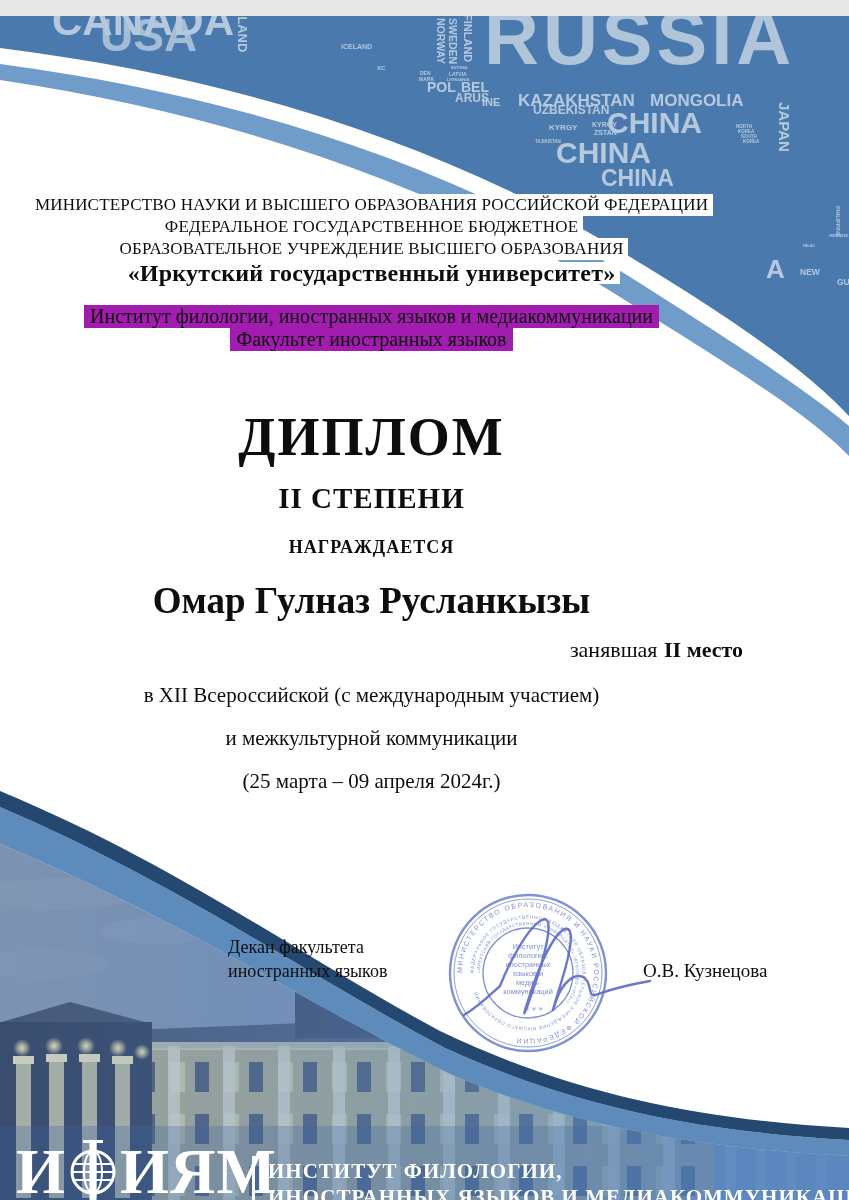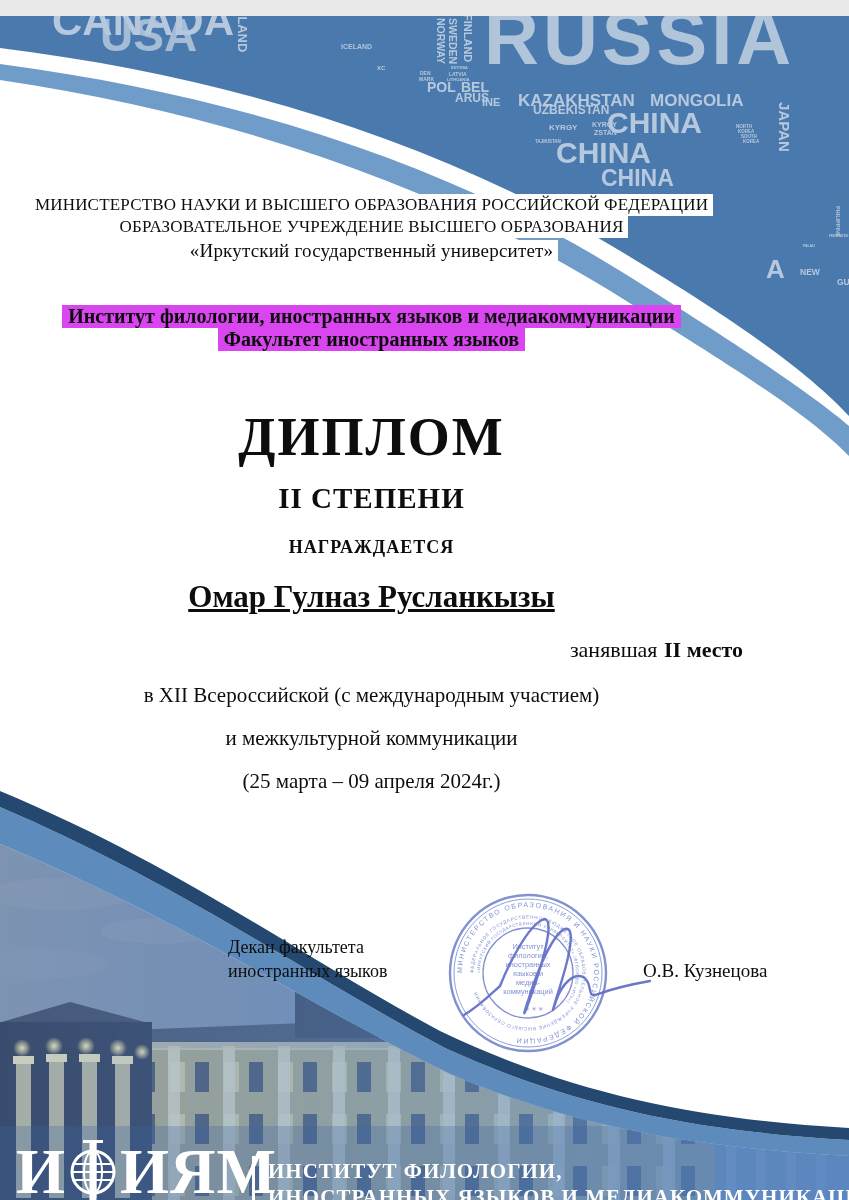--- a/index.html
+++ b/index.html
@@ -7,26 +7,26 @@
          font-family:"Liberation Serif",serif;color:#0d0d0d;}
   .bg{position:absolute;left:0;top:0;z-index:0;}
   
   .wordcloud{position:absolute;left:0;top:0;width:849px;height:520px;z-index:1;
              clip-path:path("M0,0 H849 V400 C810,358 742,308 622,236 C452,132 242,62 0,32 Z");}
   .mw{position:absolute;font-family:"Liberation Sans",sans-serif;font-weight:700;
       color:#b6c8dd;line-height:1;white-space:nowrap;transform-origin:0 0;}
   
   .cblock{position:absolute;left:0;width:743px;text-align:center;z-index:3;}
   .mline{display:inline-block;background:#ffffff;padding:1px 5px;font-size:17px;line-height:20px;letter-spacing:0.2px;}
-  .mline4{font-size:19px;}
-  .iline{display:inline-block;background:#d946ef;padding:1px 6px;font-weight:700;font-size:20px;line-height:21px;}
+  .mline4{font-size:24px;font-weight:bold;}
+  .iline{display:inline-block;background:#a21caf;padding:1px 6px;font-weight:400;font-size:20px;line-height:21px;}
   .title{font-weight:700;font-size:54px;letter-spacing:2px;}
   .degree{font-weight:700;font-size:29px;letter-spacing:1px;}
   .award{font-size:18px;letter-spacing:1px;}
-  .recipient{font-weight:700;font-size:31px;text-decoration:underline;}
+  .recipient{font-weight:700;font-size:37px;}
   .placed{font-size:22px;text-align:right;}
   .placed b{margin-left:0.3em;}
   .eventline{font-size:21px;line-height:43px;}
   .deanblock{position:absolute;left:228px;top:919px;font-size:18px;line-height:24px;z-index:3;}
   .signame{position:absolute;left:643px;top:944px;font-size:19px;z-index:3;}
   .stampwrap{position:absolute;left:444px;top:873px;z-index:2;}
   
   .footer{position:absolute;left:0;top:1118px;width:849px;height:82px;z-index:4;color:#ffffff;}
   .brandrow{position:absolute;left:16px;top:6px;display:flex;align-items:center;}
   .acr{font-family:"Liberation Serif",serif;font-weight:700;font-size:63px;line-height:60px;letter-spacing:1px;}
@@ -173,20 +173,21 @@
       <span class="mw" style="left: 840px; top: 190px; font-size: 5.5px; transform: rotate(90deg);">PHILIPPINE</span>
       <span class="mw" style="left: 829px; top: 219px; font-size: 3.2px;">FEDERATED</span>
       <span class="mw" style="left: 803px; top: 229px; font-size: 3.5px;">PALAU</span>
       <span class="mw" style="left: 766px; top: 240px; font-size: 26px;">A</span>
       <span class="mw" style="left: 800px; top: 252px; font-size: 8.5px;">NEW</span>
       <span class="mw" style="left: 800px; top: 262px; font-size: 8.5px; padding-left: 37px;">GUI</span>
     </div>
 
   <div class="cblock" style="top:178px;">
     <div><span class="mline">МИНИСТЕРСТВО НАУКИ И ВЫСШЕГО ОБРАЗОВАНИЯ РОССИЙСКОЙ ФЕДЕРАЦИИ</span></div>
+    <div><span class="mline">ФЕДЕРАЛЬНОЕ ГОСУДАРСТВЕННОЕ БЮДЖЕТНОЕ</span></div>
     <div><span class="mline">ОБРАЗОВАТЕЛЬНОЕ УЧРЕЖДЕНИЕ ВЫСШЕГО ОБРАЗОВАНИЯ</span></div>
     <div style="margin-top:2px;"><span class="mline mline4">«Иркутский государственный университет»</span></div>
   </div>
 
   <div class="cblock" style="top:289px;">
     <div><span class="iline">Институт филологии, иностранных языков и медиакоммуникации</span></div>
     <div><span class="iline">Факультет иностранных языков</span></div>
   </div>
 
   <div class="cblock title" style="top:390px;">ДИПЛОМ</div>

